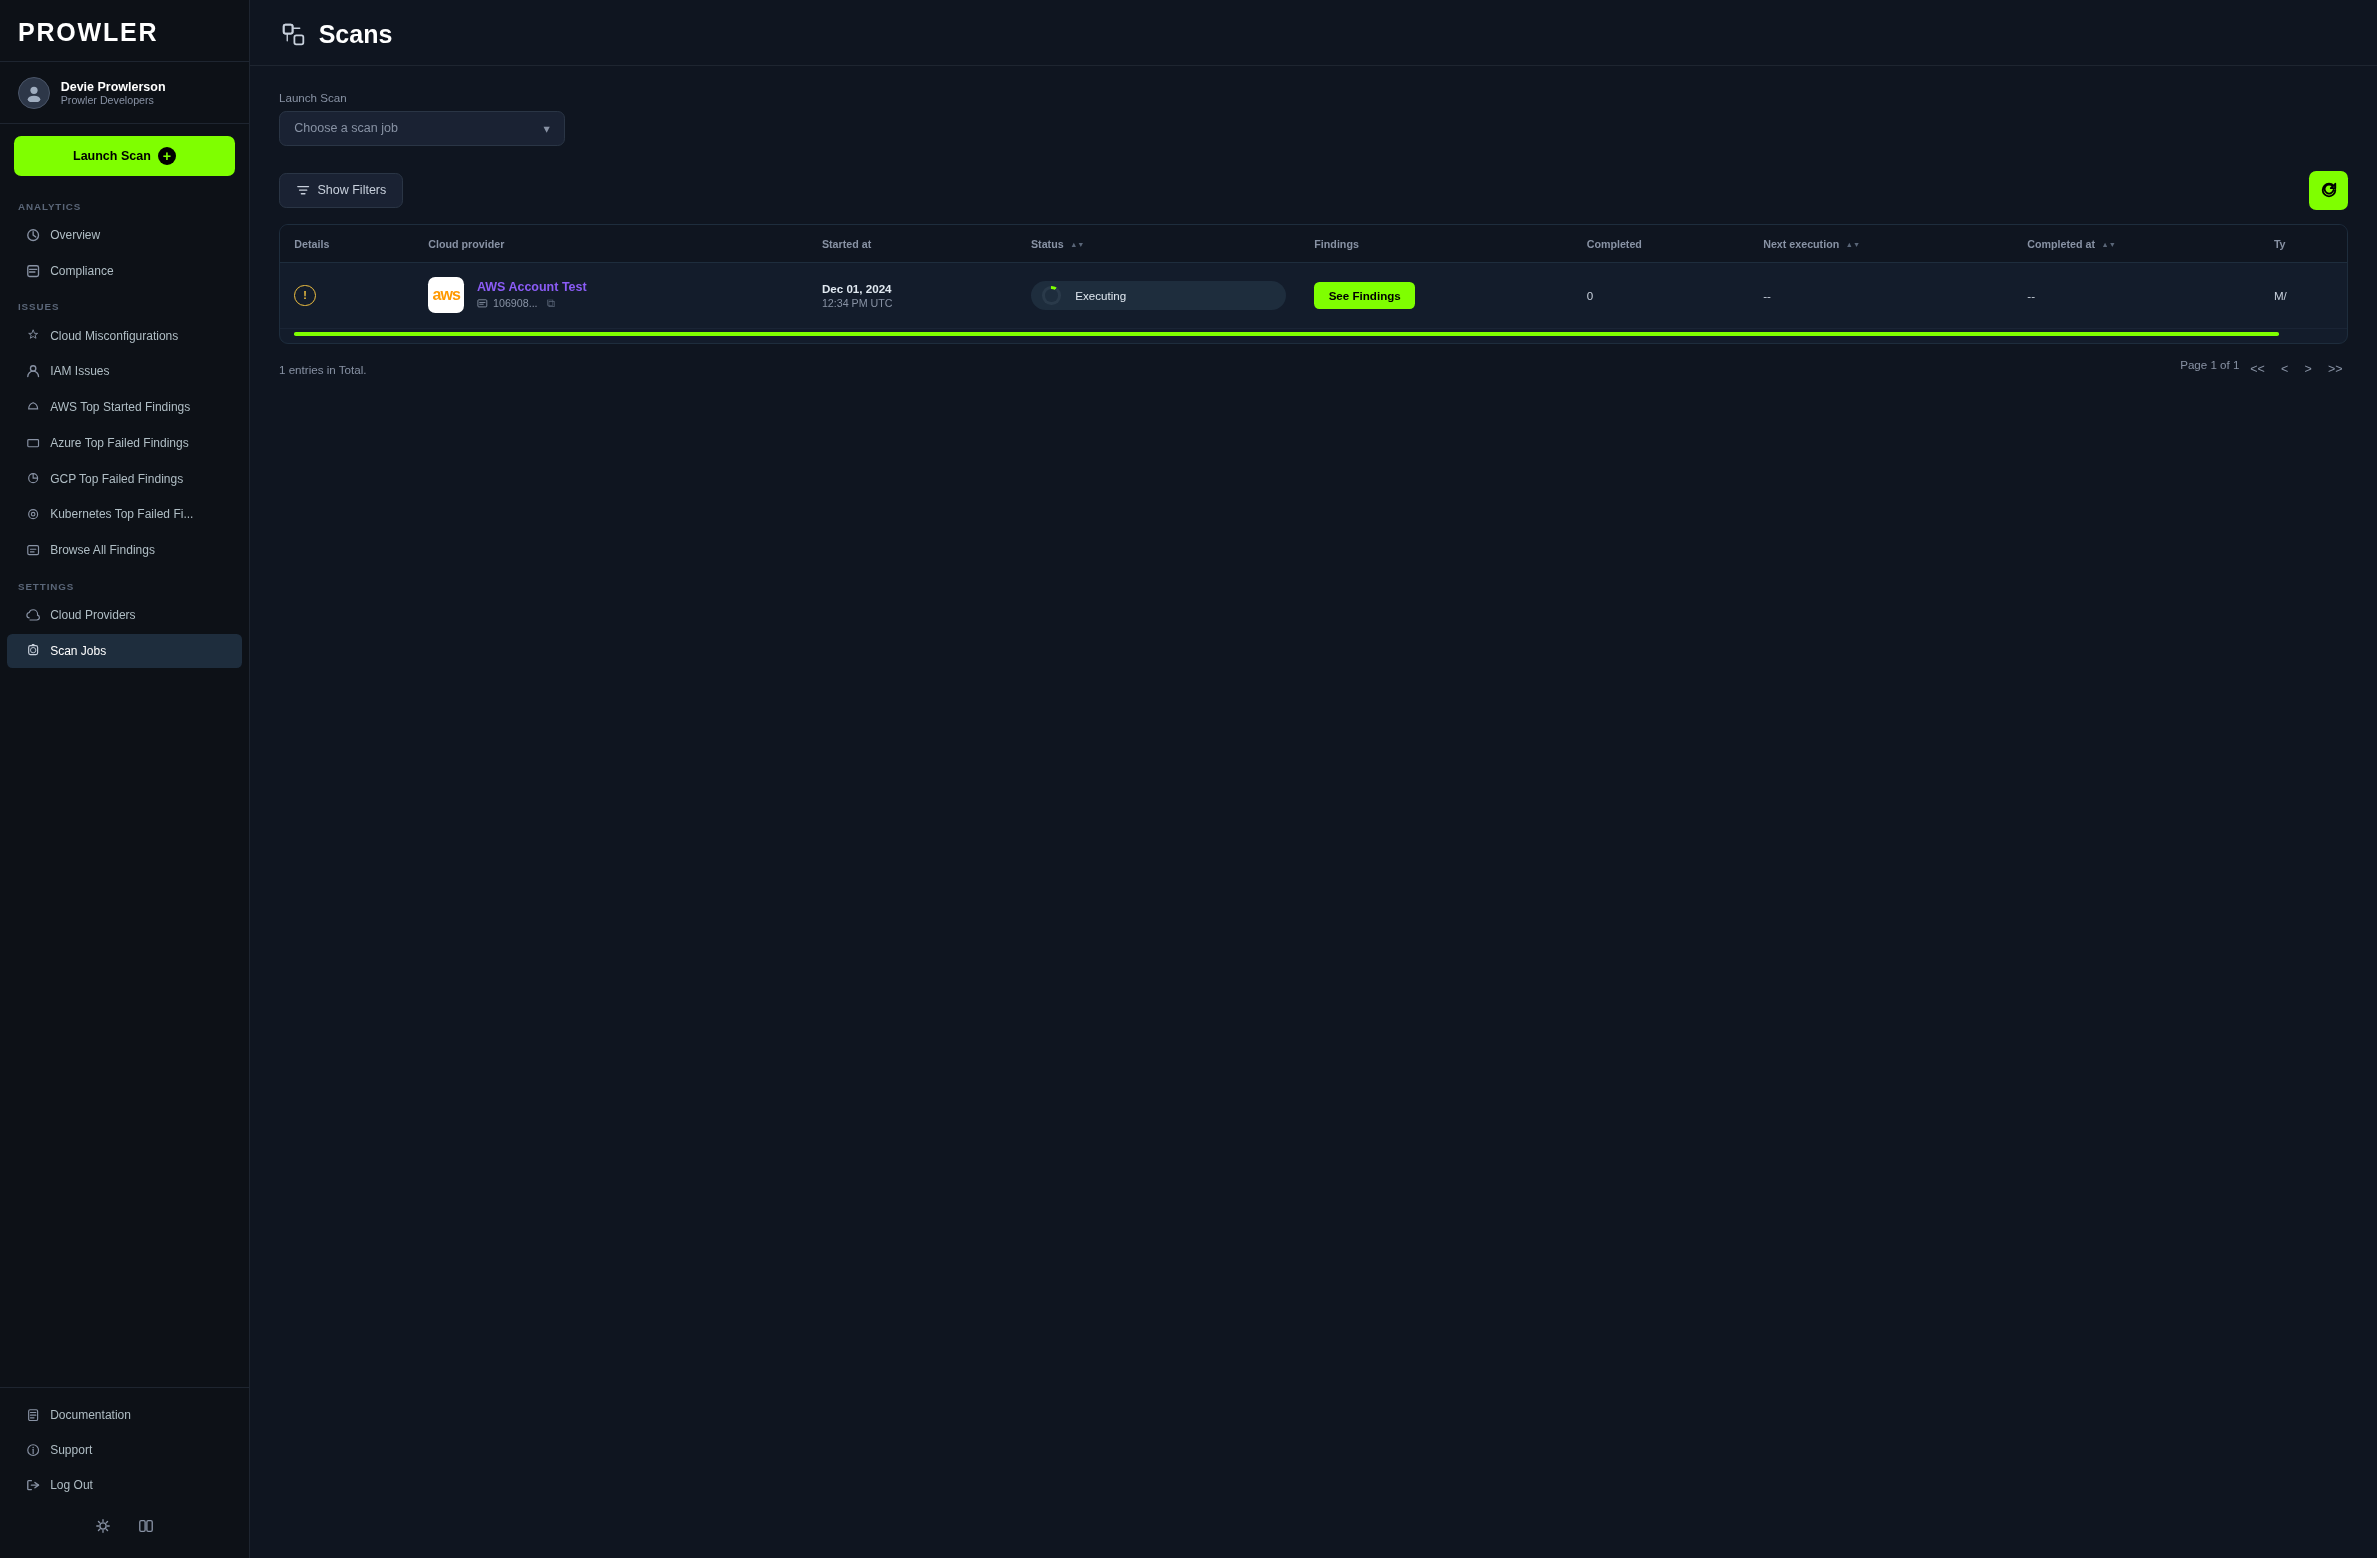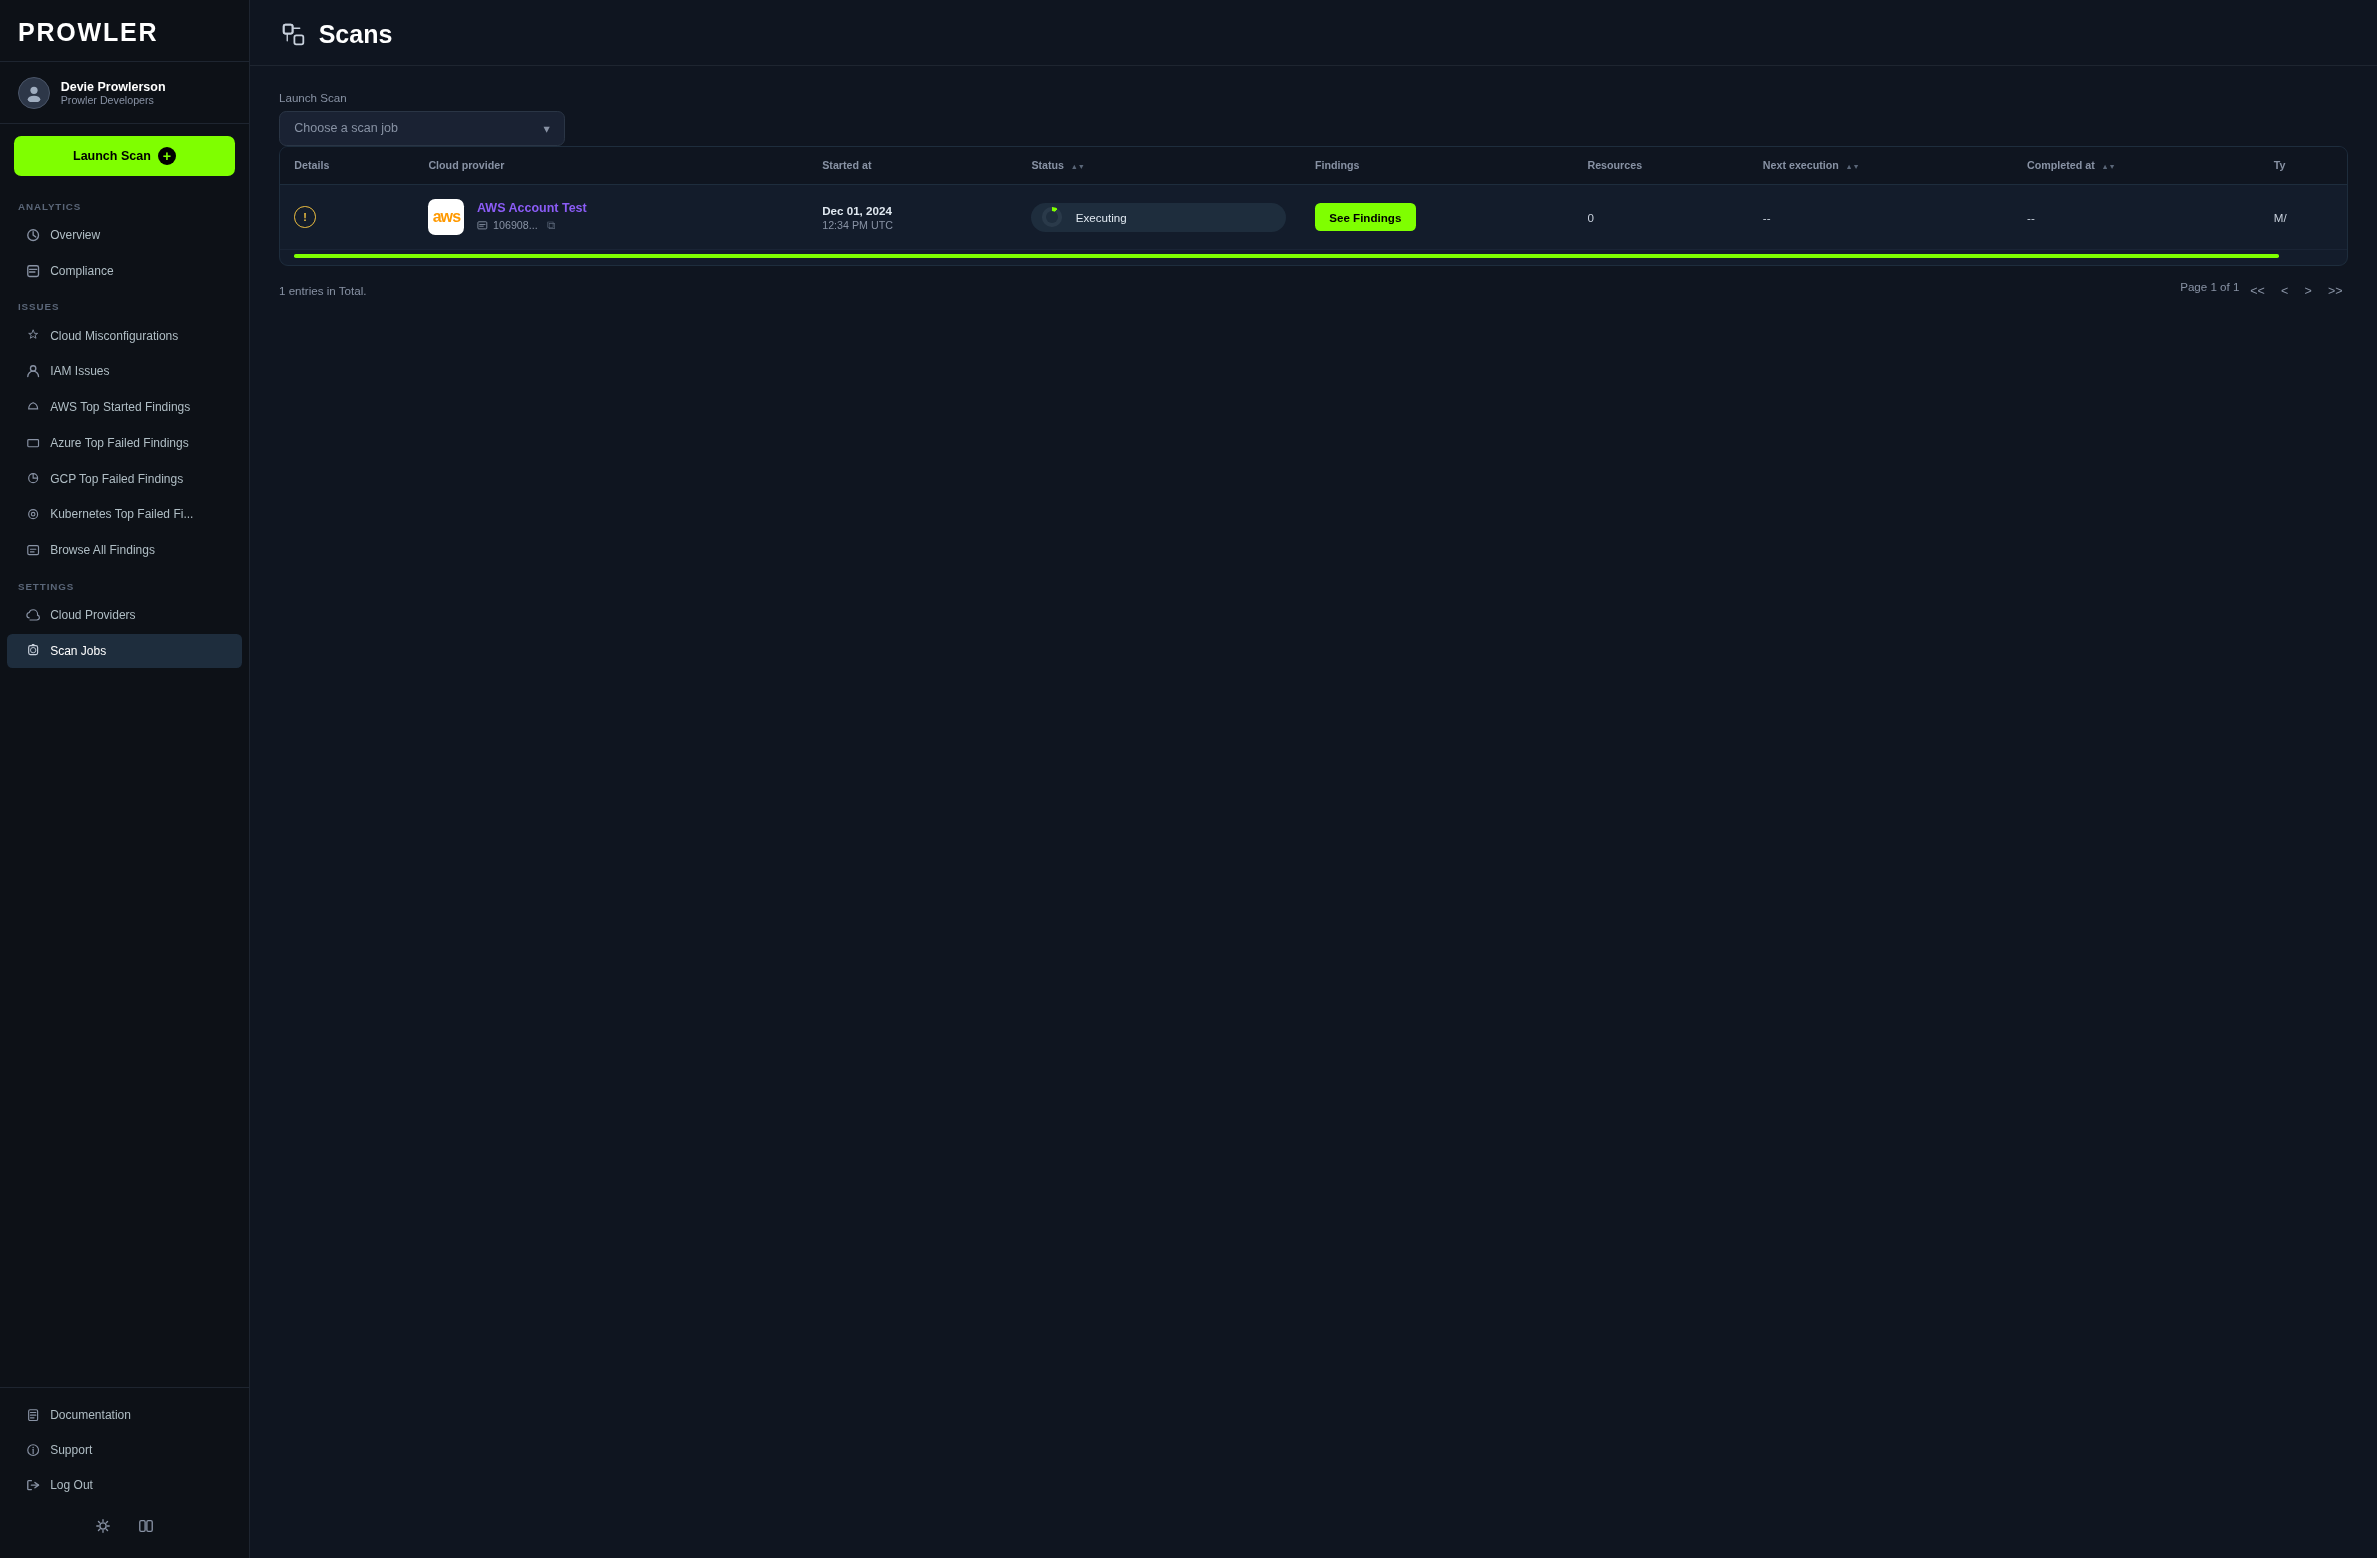--- a/index.html
+++ b/index.html
@@ -631,20 +631,33 @@
     <h1 class="page-title">Scans</h1>
   </div>
 
   <div class="page-content">
     <div class="launch-scan-label">Launch Scan</div>
     <div class="scan-dropdown">
       <span>Choose a scan job</span>
       <span class="chevron">▾</span>
     </div>
 
+    <div class="toolbar">
+      <button class="filter-btn">
+        <svg width="14.3" height="14.3" viewBox="0 0 16 16" fill="none">
+          <path d="M2 4h12M4 8h8M6 12h4" stroke="#c8d0dc" stroke-width="1.5" stroke-linecap="round"></path>
+        </svg>
+        <span>Show Filters</span>
+      </button>
+      <button class="refresh-btn">
+        <svg width="18" height="18" viewBox="0 0 20 20" fill="none">
+          <path d="M17 10a7 7 0 1 1-7-7c2.1 0 4 .9 5.4 2.3L17 3v5h-5l2.1-2.1A5 5 0 1 0 15 10" stroke="#000" stroke-width="2" stroke-linecap="round" stroke-linejoin="round"></path>
+        </svg>
+      </button>
+    </div>
 
     <div class="table-wrapper">
       <div class="table-scroll">
         <table>
           <thead>
             <tr>
               <th>
                 <span>Details</span>
               </th>
               <th>
@@ -654,21 +667,21 @@
                 <span>Started at</span>
               </th>
               <th>
                 <span>Status</span>
                 <span class="sort-arrows">▲▼</span>
               </th>
               <th>
                 <span>Findings</span>
               </th>
               <th>
-                <span>Resources</span>
+                <span>Completed</span>
               </th>
               <th>
                 <span>Next execution</span>
                 <span class="sort-arrows">▲▼</span>
               </th>
               <th>
                 <span>Completed at</span>
                 <span class="sort-arrows">▲▼</span>
               </th>
               <th>

